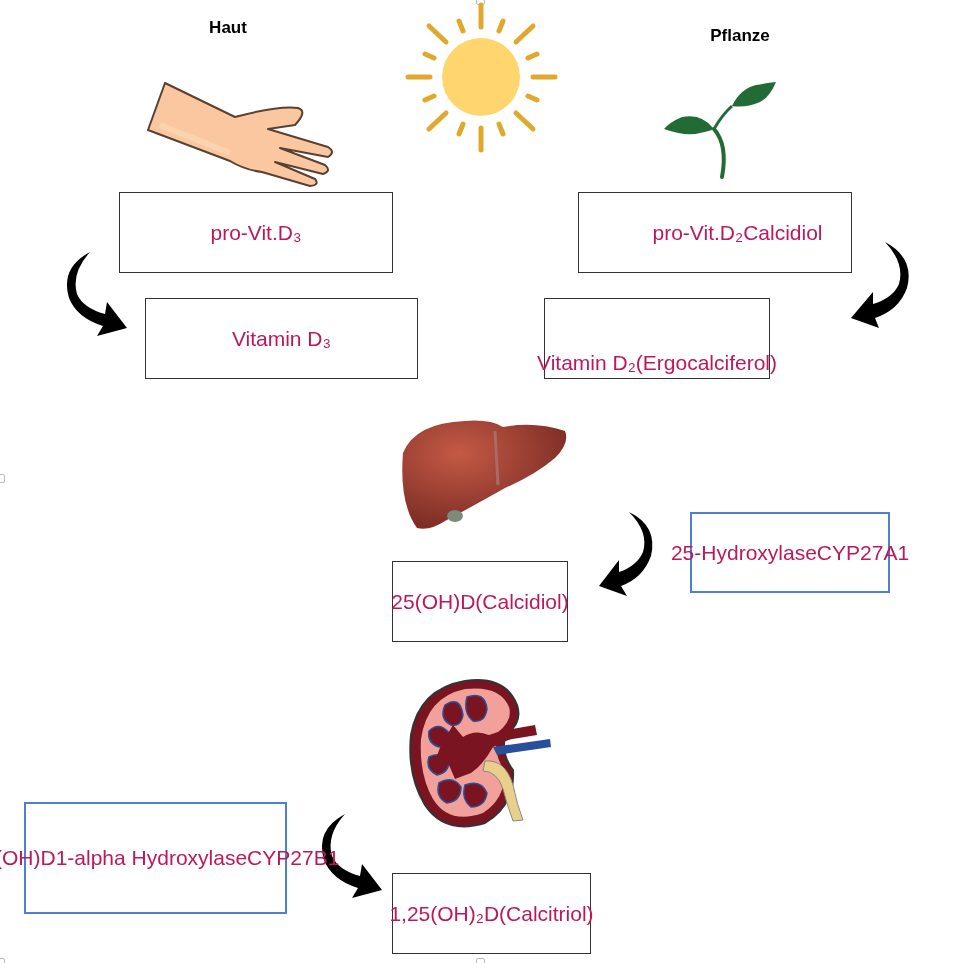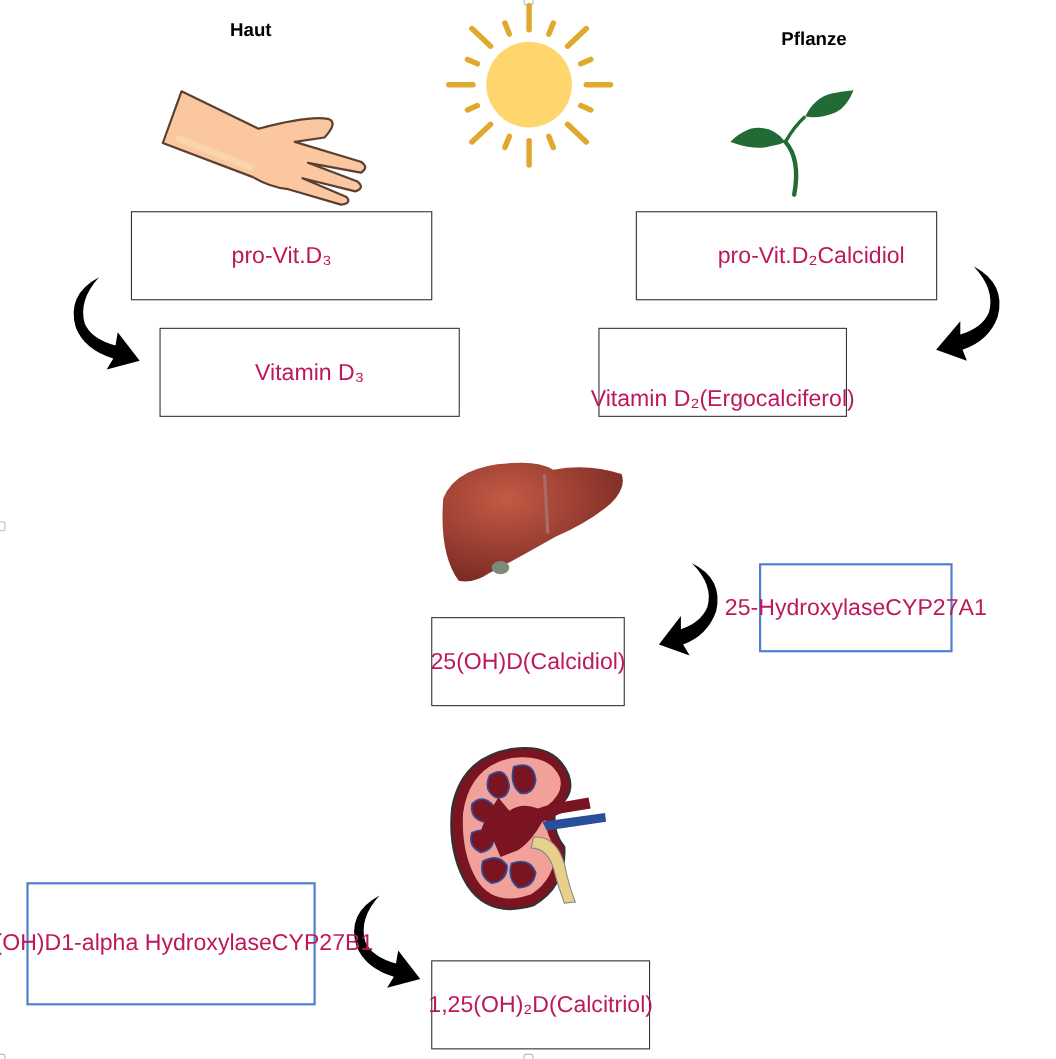--- a/index.html
+++ b/index.html
@@ -96,21 +96,21 @@
     <radialGradient id="lg" cx="0.35" cy="0.3" r="0.7">
       <stop offset="0" stop-color="#c45a45"></stop>
       <stop offset="1" stop-color="#7e2d26"></stop>
     </radialGradient>
   </defs>
   <path d="M8 40 Q 20 10 70 8 Q 95 6 108 14 Q 140 8 170 18 Q 175 30 160 45 Q 140 62 110 75 Q 80 92 50 108 Q 35 118 22 115 Q 4 90 8 40 Z" fill="url(#lg)"></path>
   <path d="M100 18 L 103 72" stroke="#a86b65" stroke-width="3" fill="none"></path>
   <ellipse cx="60" cy="103" rx="8" ry="6" fill="#7c8a7a"></ellipse>
 </svg>
 
-<div class="box enzyme" style="left:690px; top:512px; width:176px; height:81px;">
+<div class="box enzyme" style="left:690px; top:512px; width:200px; height:81px;">
   <span>25-Hydroxylase</span>
   <span>CYP27A1</span>
 </div>
 
 <div class="box" style="left:392px; top:561px; width:176px; height:81px;">
   <span>25(OH)D</span>
   <span>(Calcidiol)</span>
 </div>
 
 <svg width="150" height="160" style="left:405px; top:675px;" viewBox="0 0 150 160">

